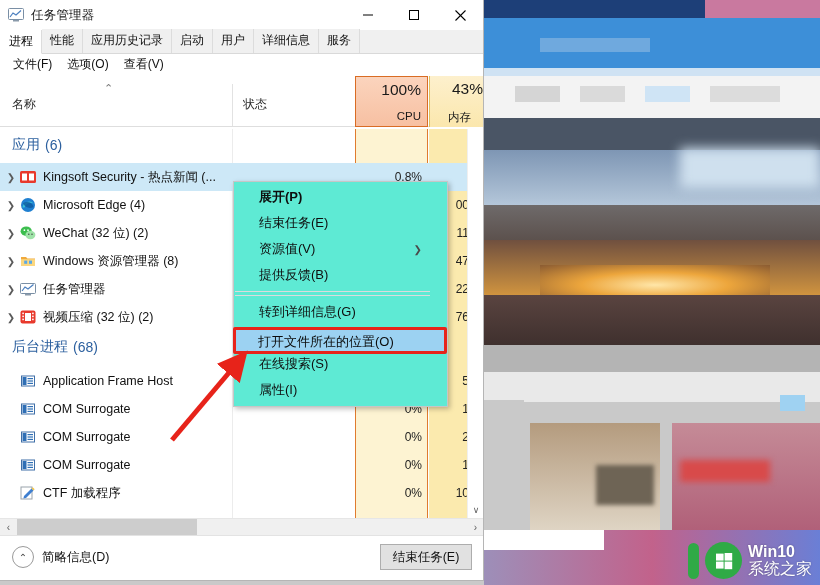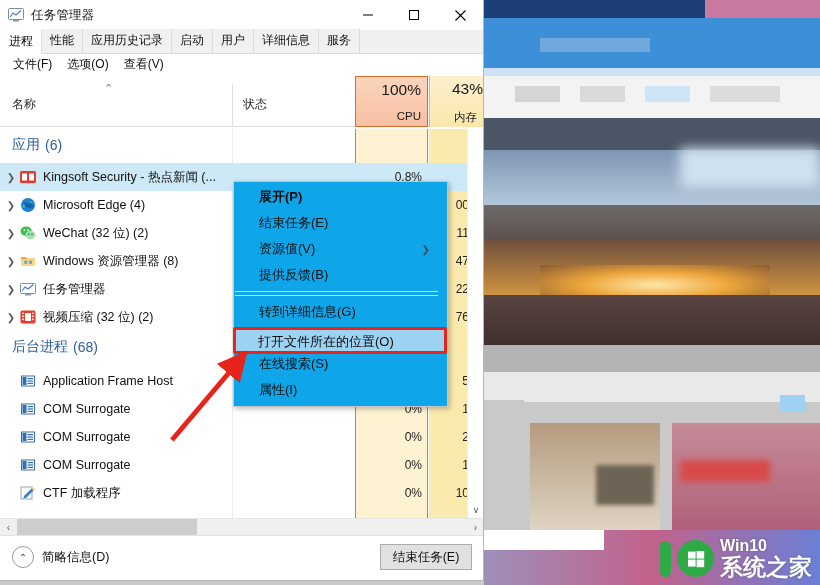--- a/index.html
+++ b/index.html
@@ -204,24 +204,24 @@
     position: absolute; right: 12px; top: 8px;
     min-width: 92px; height: 26px;
     background: #e1e1e1; border: 1px solid #adadad;
     font-size: 12.5px; color: #111;
     display: flex; align-items: center; justify-content: center;
   }
 
   
   #ctxmenu {
     position: absolute; left: 233px; top: 181px;
-    width: 215px; background: #0ea5e9;
+    width: 215px; background: #5eead4;
     border: 1px solid #c6c6c6;
     box-shadow: 2px 2px 5px rgba(0,0,0,.25);
-    padding: 2px 8px 3px 0;
+    padding: 2px 16px 3px 0;
   }
   .mi {
     height: 26px; display: flex; align-items: center;
     padding-left: 25px; padding-right: 10px;
     font-size: 13px; color: #0e0e0e; position: relative;
   }
   .mi.bold { font-weight: bold; }
   .mi .sub {
     position: absolute; right: 9px; font-size: 10px; color: #4a4a4a;
   }
@@ -251,21 +251,21 @@
     position: absolute; right: 8px; bottom: 6px;
     display: flex; align-items: center; gap: 6px;
   }
   #wm .bar { width: 11px; height: 36px; border-radius: 6px; background: #2faa46; }
   #wm .circ {
     width: 37px; height: 37px; border-radius: 50%; background: #2faa46;
     display: flex; align-items: center; justify-content: center;
   }
   #wm .wtext { line-height: 1.05; }
   #wm .w1 { font-size: 16px; color: #ffffff; font-weight: bold; text-shadow: 0 0 2px rgba(0,0,0,.35); }
-  #wm .w2 { font-size: 23px; color: #ffffff; font-weight: bold; text-shadow: 0 0 2px rgba(0,0,0,.35); }
+  #wm .w2 { font-size: 16px; color: #ffffff; font-weight: normal; text-shadow: 0 0 2px rgba(0,0,0,.35); }
 </style>
 </head>
 <body>
 
 <div id="root">
 
   <div id="bg">
     <div class="bgpatch" style="left:484px;top:0;width:336px;height:22px;background:#1d3f78;"></div>
     <div class="bgpatch" style="left:705px;top:0;width:115px;height:18px;background:#c9799f;"></div>
     <div class="bgpatch" style="left:484px;top:18px;width:336px;height:50px;background:#3d8fd8;"></div>
@@ -346,21 +346,21 @@
       <div class="hdr-div" style="left:232px;"></div>
       <div class="ch-sort" style="left:104px;">⌃</div>
       <div class="ch" style="left:12px;">名称</div>
       <div class="ch" style="left:243px;">状态</div>
       <div id="hdr-cpu">
         <div class="ch-pct">100%</div>
         <div class="ch-unit">CPU</div>
       </div>
       <div id="hdr-mem">
         <div class="ch-pct" style="right:2px;">43%</div>
-        <div class="ch-unit" style="right:8px;">内存</div>
+        <div class="ch-unit" style="right:14px;">内存</div>
       </div>
     </div>
 
     <div id="listwrap">
       <div class="colband" id="band-cpu"></div>
       <div class="colband" id="band-mem"></div>
       <div class="gline" style="left:232px;"></div>
 
       <div class="grouphdr" style="top:2px;">
         <span>应用</span>

